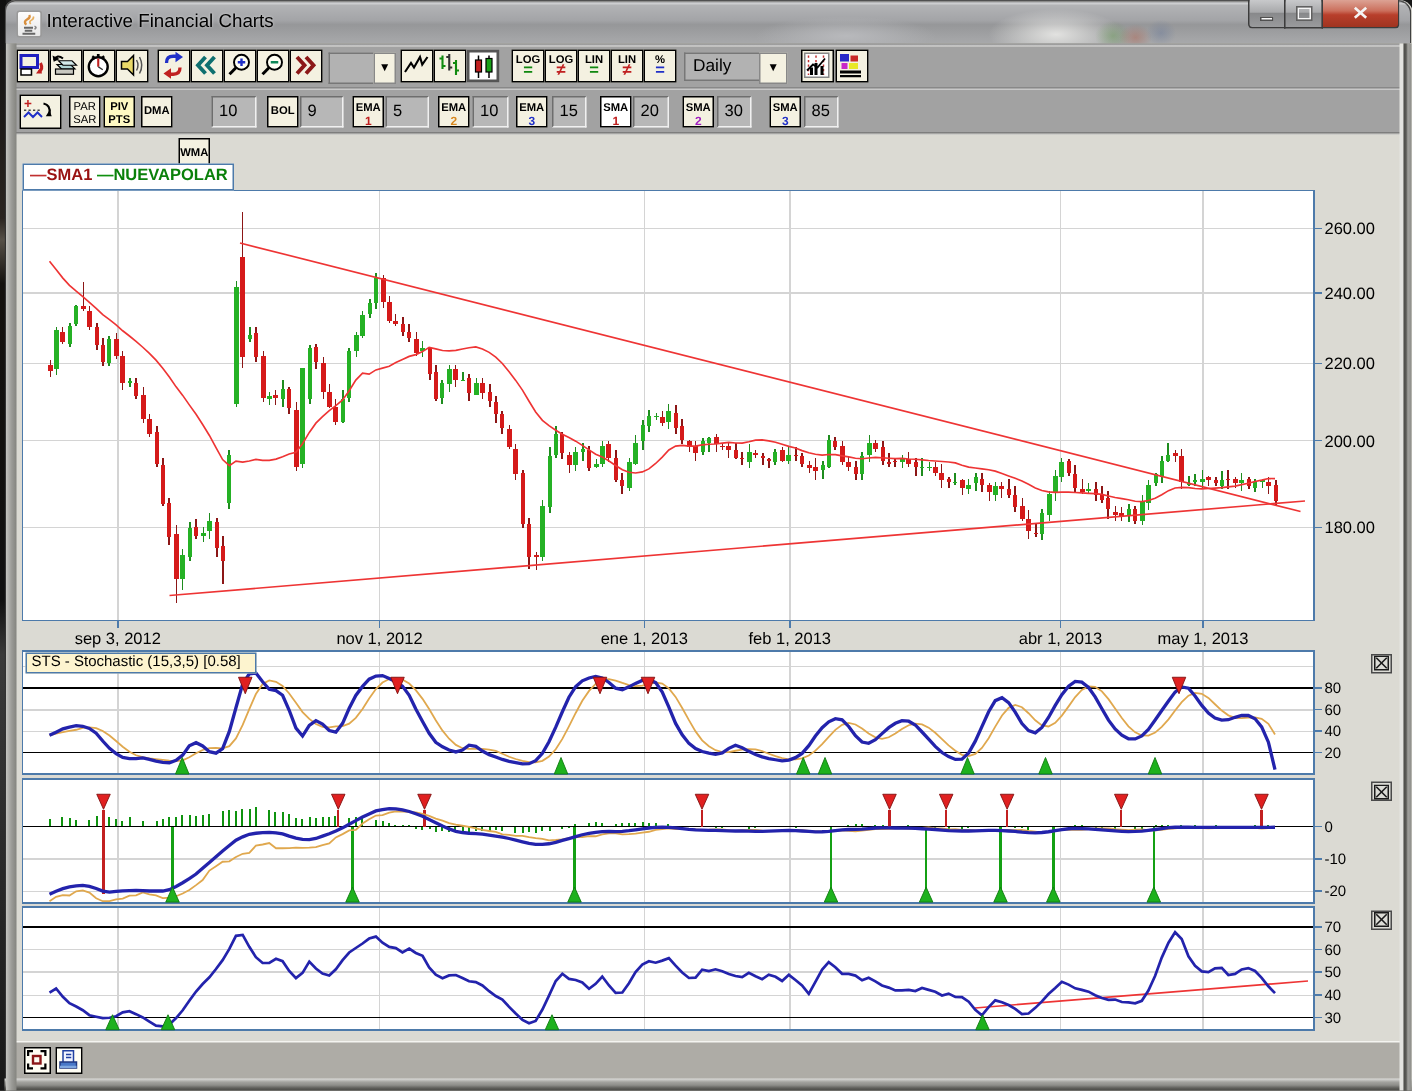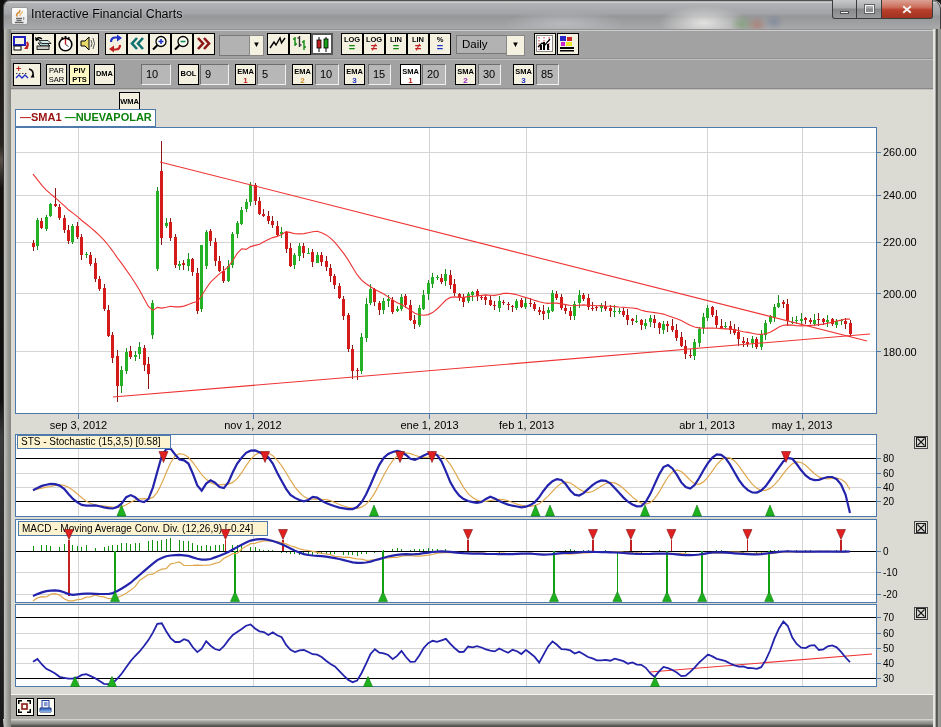--- a/index.html
+++ b/index.html
@@ -854,21 +854,20 @@
       <text x="883" y="636.5" font-size="10" fill="#000">60</text>
       <line x1="876" y1="648.1" x2="881" y2="648.1" stroke="#4d7aaa" stroke-width="1" shape-rendering="crispEdges"></line>
       <text x="883" y="651.6" font-size="10" fill="#000">50</text>
       <line x1="876" y1="663.3" x2="881" y2="663.3" stroke="#4d7aaa" stroke-width="1" shape-rendering="crispEdges"></line>
       <text x="883" y="666.8" font-size="10" fill="#000">40</text>
       <line x1="876" y1="678.4" x2="881" y2="678.4" stroke="#4d7aaa" stroke-width="1" shape-rendering="crispEdges"></line>
       <text x="883" y="681.9" font-size="10" fill="#000">30</text>
     </svg>
     <div class="abs" style="left:15px;top:109px;width:141px;height:18px;background:#fff;border:1px solid #4d7aaa;box-sizing:border-box;font-size:11px;font-weight:bold;padding:1px 0 0 4px"><span style="color:#c03030">—</span><span style="color:#991111">SMA1</span> <span style="color:#109010">—</span><span style="color:#0a800a">NUEVAPOLAR</span></div>
     <div class="abs" style="left:17px;top:435px;width:154px;height:14px;background:#fdf4cf;border:1px solid #4d7aaa;box-sizing:border-box;font-size:10px;color:#000;padding:0 0 0 3px;line-height:12px">STS - Stochastic (15,3,5) [0.58]</div>
-    <div class="abs" style="left:18px;top:520.5px;width:250px;height:15px;background:#fdf4cf;border:1px solid #4d7aaa;box-sizing:border-box;font-size:10px;color:#000;padding:0 0 0 3px;line-height:13px">MACD - Moving Average Conv. Div. (12,26,9) [-0.24]</div>
     <div class="abs" style="left:913.5px;top:435.5px;width:14px;height:13px;background:#dcdcd6;border:1px solid #4a4a4a;box-sizing:border-box">
       <svg width="12" height="11" style="display:block;margin:0.5px 0 0 1px">
         <rect x="0.5" y="0.5" width="9" height="9" fill="none" stroke="#1a1a1a" stroke-width="1"></rect>
         <line x1="1.5" y1="1.5" x2="8.5" y2="8.5" stroke="#1a1a1a" stroke-width="1.1"></line>
         <line x1="8.5" y1="1.5" x2="1.5" y2="8.5" stroke="#1a1a1a" stroke-width="1.1"></line>
       </svg>
     </div>
     <div class="abs" style="left:913.5px;top:521px;width:14px;height:13px;background:#dcdcd6;border:1px solid #4a4a4a;box-sizing:border-box">
       <svg width="12" height="11" style="display:block;margin:0.5px 0 0 1px">
         <rect x="0.5" y="0.5" width="9" height="9" fill="none" stroke="#1a1a1a" stroke-width="1"></rect>

